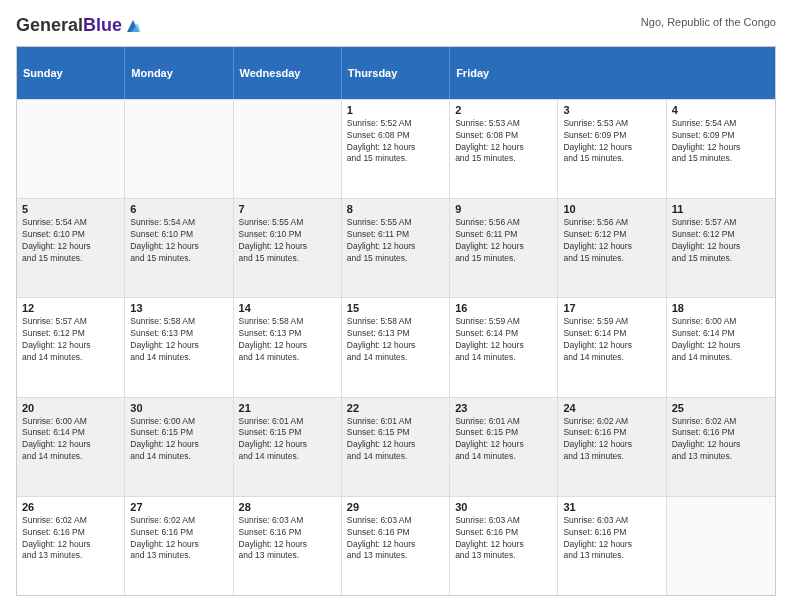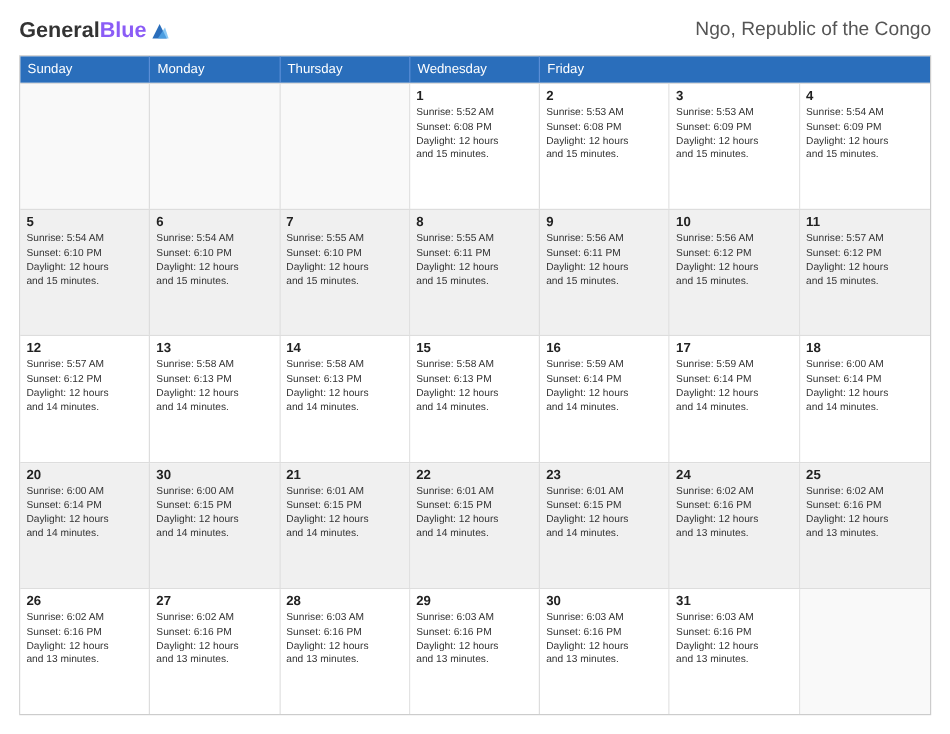--- a/index.html
+++ b/index.html
@@ -26,55 +26,55 @@
     .logo {
       display: flex;
       align-items: center;
     }
     .logo-text {
       font-size: 18px;
       font-weight: bold;
       line-height: 1.1;
     }
     .logo-general { color: #333; margin-top: 48px; }
-    .logo-blue { color: #8b5cf6; }
+    .logo-blue { color: #4c1d95; }
     .logo-icon {
       width: 18px;
       height: 18px;
       margin-left: 2px;
     }
     .title-block {
       text-align: right;
     }
     .calendar-title {
       font-size: 32px;
       font-weight: bold;
       color: #333;
       line-height: 1.1;
     }
     .calendar-subtitle {
-      font-size: 16px;
+      font-size: 11px;
       color: #555;
     }
     .calendar {
       flex: 1;
       border: 1px solid #ccc;
       display: flex;
       flex-direction: column;
     }
     .cal-header {
       display: grid;
       grid-template-columns: repeat(7, 1fr);
       background: #2a6ebb;
     }
     .cal-header-cell {
       color: #fff;
       font-size: 11px;
-      font-weight: normal;
-      padding: 5px 6px;
+      font-weight: bold;
+      padding: 20px 6px;
       border-right: 1px solid #5a8ed6;
     }
     .cal-header-cell:last-child { border-right: none; }
     .cal-body {
       flex: 1;
       display: flex;
       flex-direction: column;
     }
     .cal-row {
       display: grid;
@@ -125,22 +125,22 @@
     </div>
     <div class="title-block">
       <div class="calendar-subtitle">Ngo, Republic of the Congo</div>
     </div>
   </div>
 
   <div class="calendar">
     <div class="cal-header">
     <div class="cal-header-cell">Sunday</div>
         <div class="cal-header-cell">Monday</div>
+        <div class="cal-header-cell">Wednesday</div>
         <div class="cal-header-cell">Thursday</div>
-        <div class="cal-header-cell">Wednesday</div>
         <div class="cal-header-cell">Friday</div>
       </div>
     <div class="cal-body">
     <div class="cal-row">
           <div class="cal-cell empty"></div>
           <div class="cal-cell empty"></div>
           <div class="cal-cell empty"></div>
           <div class="cal-cell">
             <div class="day-number">1</div>
             <div class="day-info" style="white-space: pre-line;">Sunrise: 5:52 AM

